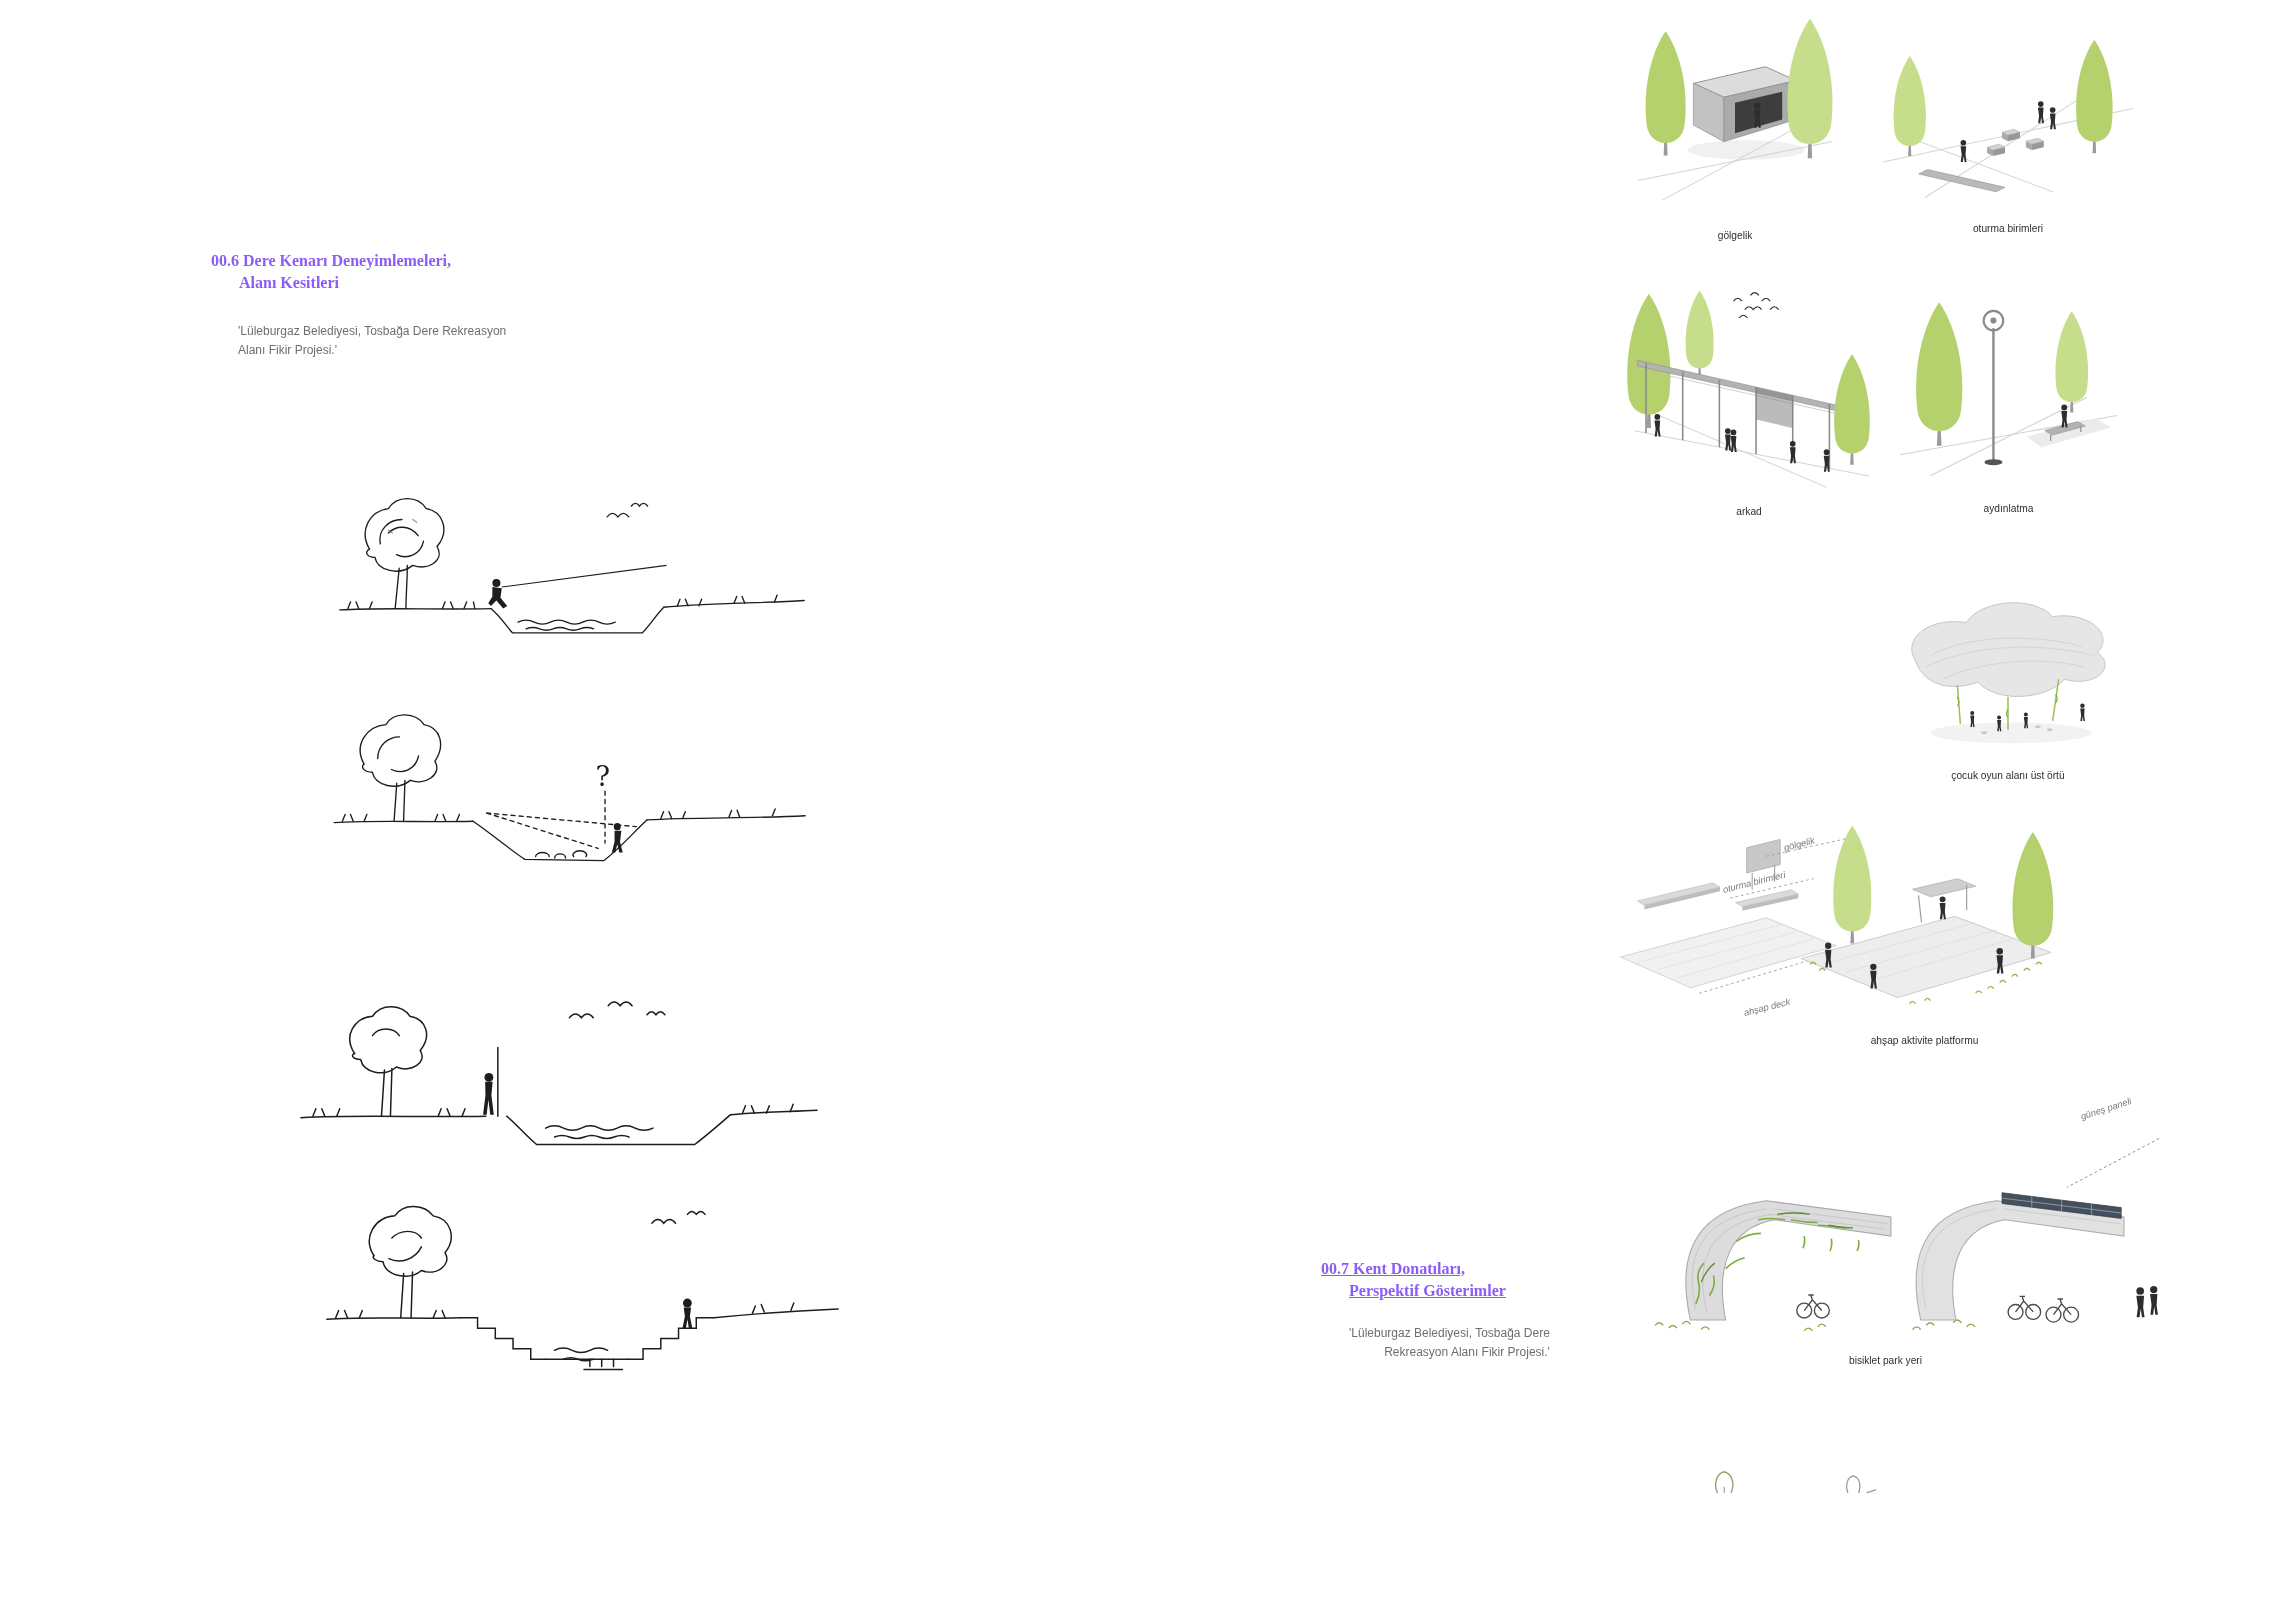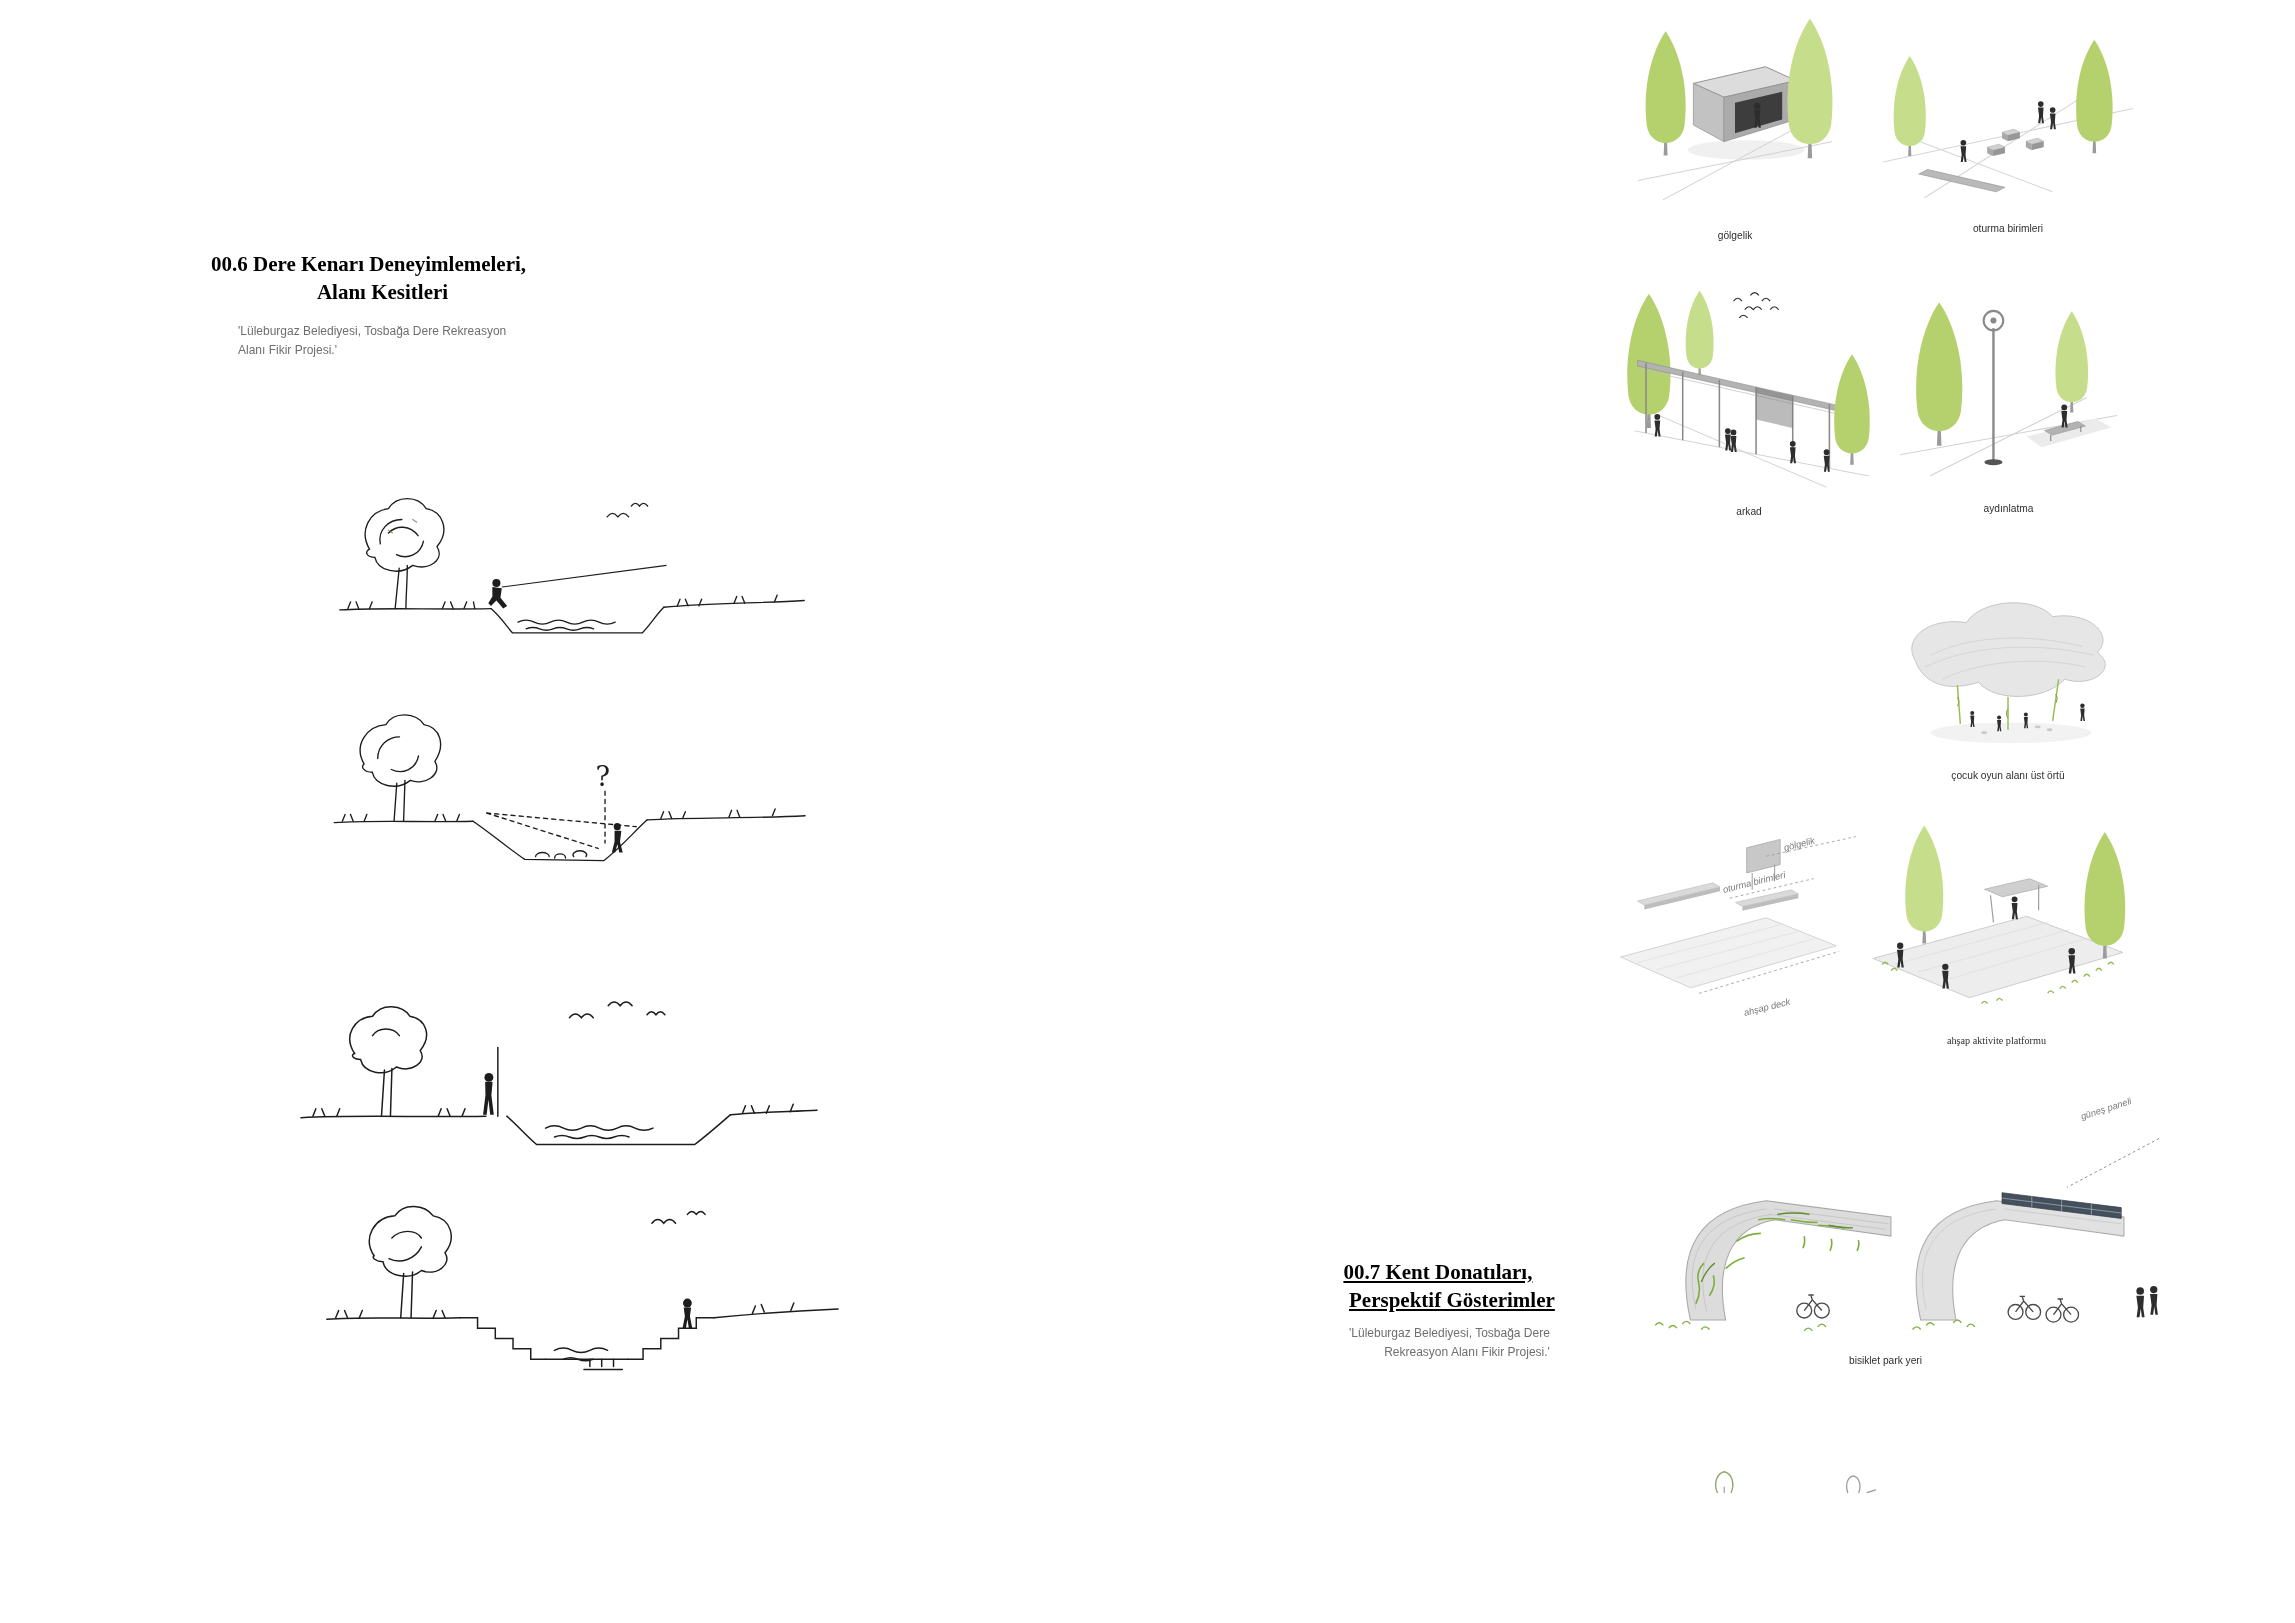--- a/index.html
+++ b/index.html
@@ -1,20 +1,20 @@
 <!DOCTYPE html>
 <html style="font-size:7.4px"><head>
 <meta charset="utf-8">
 <style>
   * { margin:0; padding:0; box-sizing:border-box; }
   html,body { background:#ffffff; }
   body { width:2295px; height:1623px; font-family:"Liberation Sans",sans-serif; }
   .page { position:relative; width:2295px; height:1623px; background:#fff; overflow:hidden; }
   .abs { position:absolute; }
-  .title { position:absolute; font-family:"Liberation Serif",serif; font-weight:700; font-size:21px; color:#000000; line-height:1.35;text-align:center; }
+  .title { position:absolute; font-family:"Liberation Serif",serif; font-weight:700; font-size:16px; color:#8b5cf6; line-height:1.35; }
   .title .t2 { display:block; padding-left:28px; }
   .subtitle { position:absolute; font-size:12px; color:#6e6e6e; line-height:1.62; }
   .subtitle span { display:block; }
   .sketch { position:absolute; }
   .sketch svg { width:100%; height:auto; display:block; }
   .cell { position:absolute; display:flex; flex-direction:column; align-items:center; }
   .cell svg { width:100%; height:auto; display:block; }
   .dlabel { font-size:10.2px; color:#2f2f2f; margin-top:7.4px; text-align:center; white-space:nowrap; }
   .annot { position:absolute; font-size:9.3px; font-style:italic; color:#7a7a7a; white-space:nowrap; transform-origin:left center; }
   .hidden-defs { position:absolute; width:0; height:0; overflow:hidden; }
@@ -309,21 +309,21 @@
         <line x1="124" y1="34" x2="124" y2="46" stroke="#a5a5a5" stroke-width="0.8"></line>
       </g>
       <g stroke="#9a9a9a" stroke-width="0.6" stroke-dasharray="2,2" fill="none">
         <path d="M118,28 L182,14"></path>
         <path d="M92,58 L152,44"></path>
         <path d="M70,126 L170,96"></path>
       </g>
     </svg>
   </figure>
 
-  <figure class="cell" style="left:1846px; top:814px; width:301px;font-family:Liberation Serif, serif;">
+  <figure class="cell" style="left:1774px; top:814px; width:301px;">
     <svg viewBox="0 0 200 142">
       <g>
         <polygon points="18,96 120,68 184,92 82,122" fill="#ededed" stroke="#c8c8c8" stroke-width="0.6"></polygon>
         <g stroke="#dcdcdc" stroke-width="0.5" fill="none">
           <path d="M32,100 L134,72"></path>
           <path d="M48,105 L148,77"></path>
           <path d="M64,111 L162,82"></path>
         </g>
       </g>
       <use href="#sym-tree" transform="translate(52,86) scale(0.7)" color="#c6dd8c"></use>

